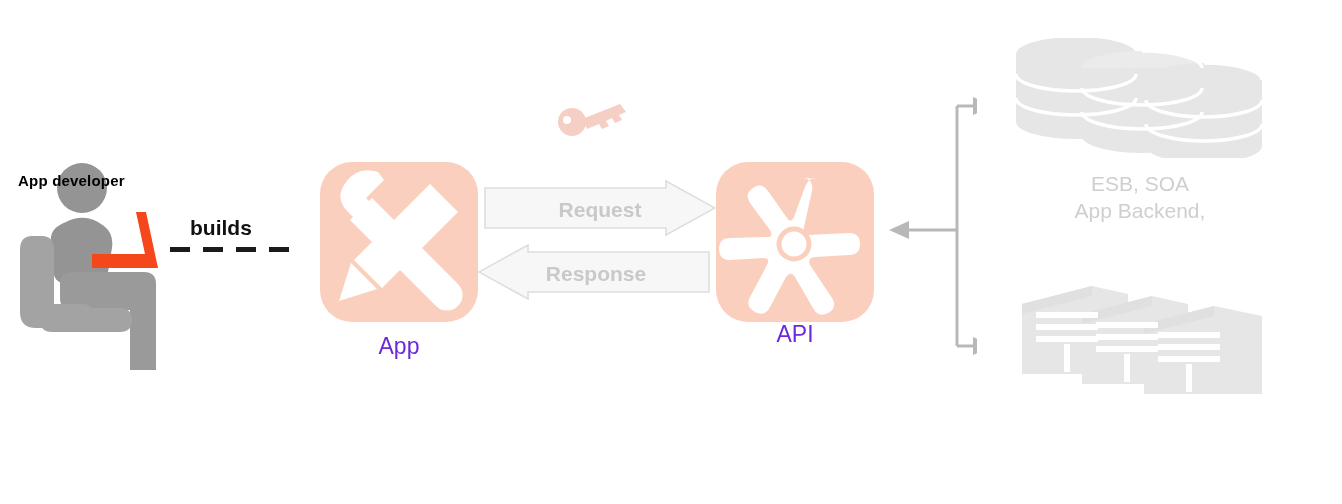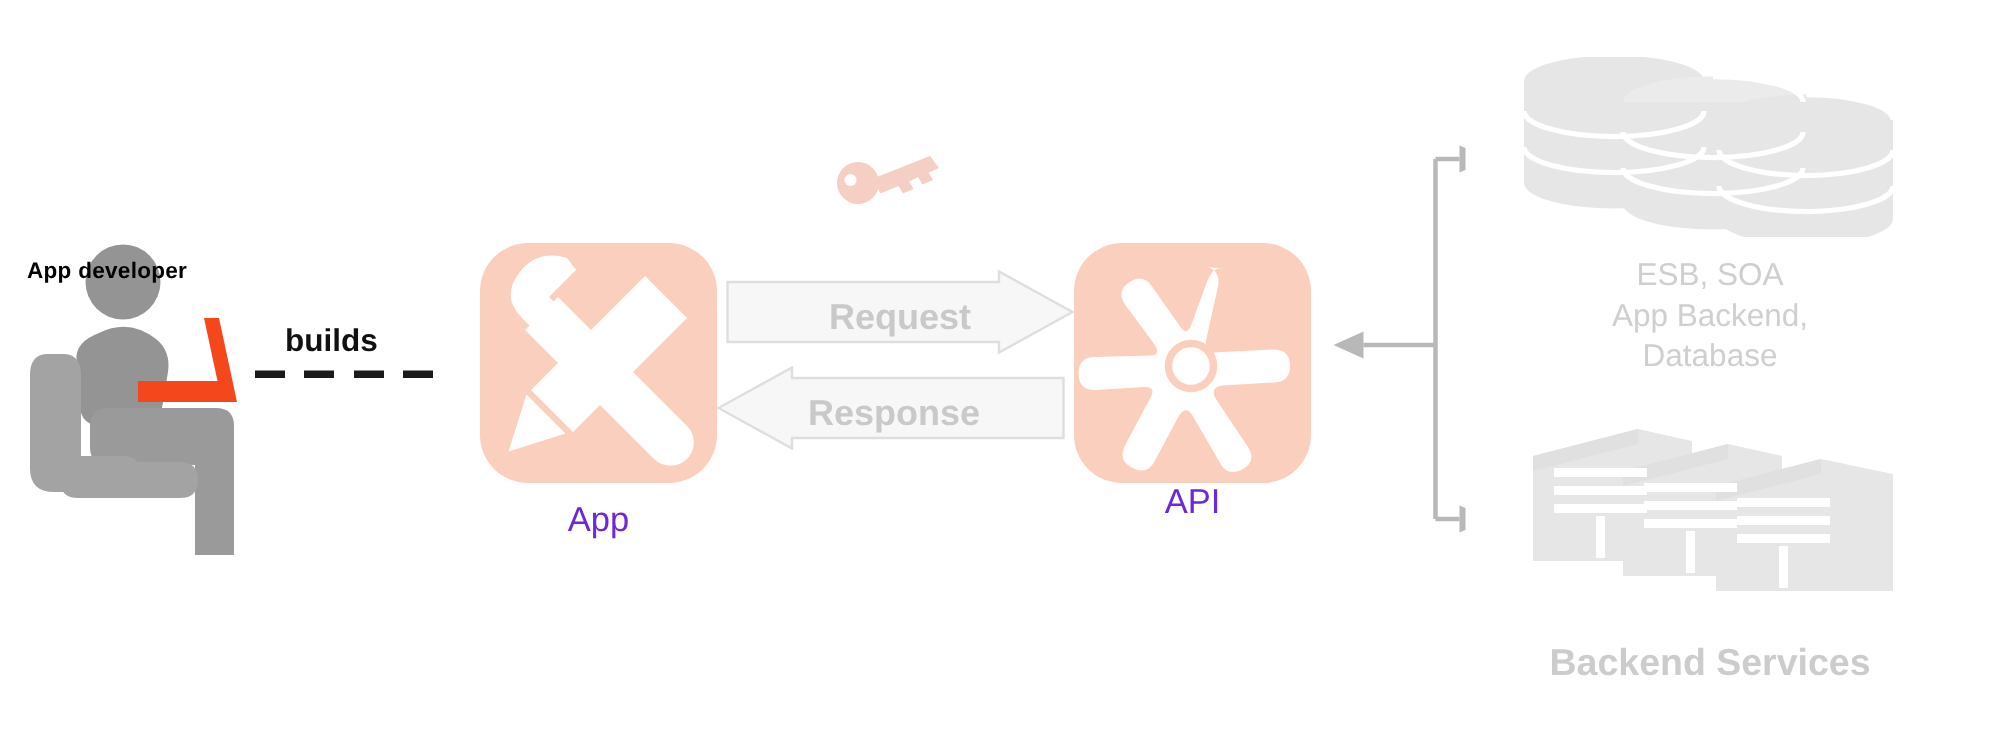--- a/index.html
+++ b/index.html
@@ -31,21 +31,21 @@
   #api-label{left:716px;top:321px;}
 
   
   #apikey-icon{left:556px;top:97px;width:74px;height:40px;}
   #apikey-label{left:500px;top:144px;width:186px;text-align:center;font-size:23px;
                 font-weight:bold;color:#bfbfbf;}
 
   
   #request-arrow{left:484px;top:180px;width:232px;height:56px;}
   #response-arrow{left:478px;top:244px;width:232px;height:56px;}
-  .arrow-text{position:absolute;font-size:24px;font-weight:bold;color:#c9c9c9;
+  .arrow-text{position:absolute;font-size:21px;font-weight:bold;color:#c9c9c9;
               text-align:center;}
   #request-text{left:484px;top:198px;width:232px;}
   #response-text{left:478px;top:262px;width:236px;}
 
   
   #backend-connector{left:885px;top:92px;width:92px;height:268px;}
 
   
   #db-icon{left:1014px;top:38px;width:250px;height:120px;}
   #esb-label{left:1012px;top:170px;width:256px;text-align:center;font-size:21px;
@@ -198,21 +198,20 @@
         <path d="M132 62 a58 17 0 0 0 116 0"></path>
         <path d="M132 86 a58 17 0 0 0 116 0"></path>
         <path d="M128 13 a60 17 0 0 1 60 17"></path>
         <path d="M190 25 a58 17 0 0 1 58 17"></path>
       </g>
     </svg>
   </div>
   <div class="abs" id="esb-label">
     <span class="lt">ESB, SOA</span>
     <span class="lt">App Backend,</span>
-    <span class="lt">Database</span>
   </div>
 
   <div class="abs" id="servers-icon">
     <svg width="244" height="116" viewBox="0 0 244 116">
       <g fill="#e6e6e6">
 
         <polygon points="2,22 72,4 108,12 108,92 2,92"></polygon>
         <polygon points="2,22 72,4 72,14 2,32" fill="#e0e0e0"></polygon>
 
         <polygon points="62,32 132,14 168,22 168,102 62,102"></polygon>
@@ -234,15 +233,14 @@
         <rect x="104" y="72" width="6" height="28"></rect>
 
         <rect x="138" y="50" width="62" height="6"></rect>
         <rect x="138" y="62" width="62" height="6"></rect>
         <rect x="138" y="74" width="62" height="6"></rect>
         <rect x="166" y="82" width="6" height="28"></rect>
       </g>
     </svg>
   </div>
 
-  <div class="abs" id="backend-label">Backend Services</div>
 
 </div>
 
 </body></html>

